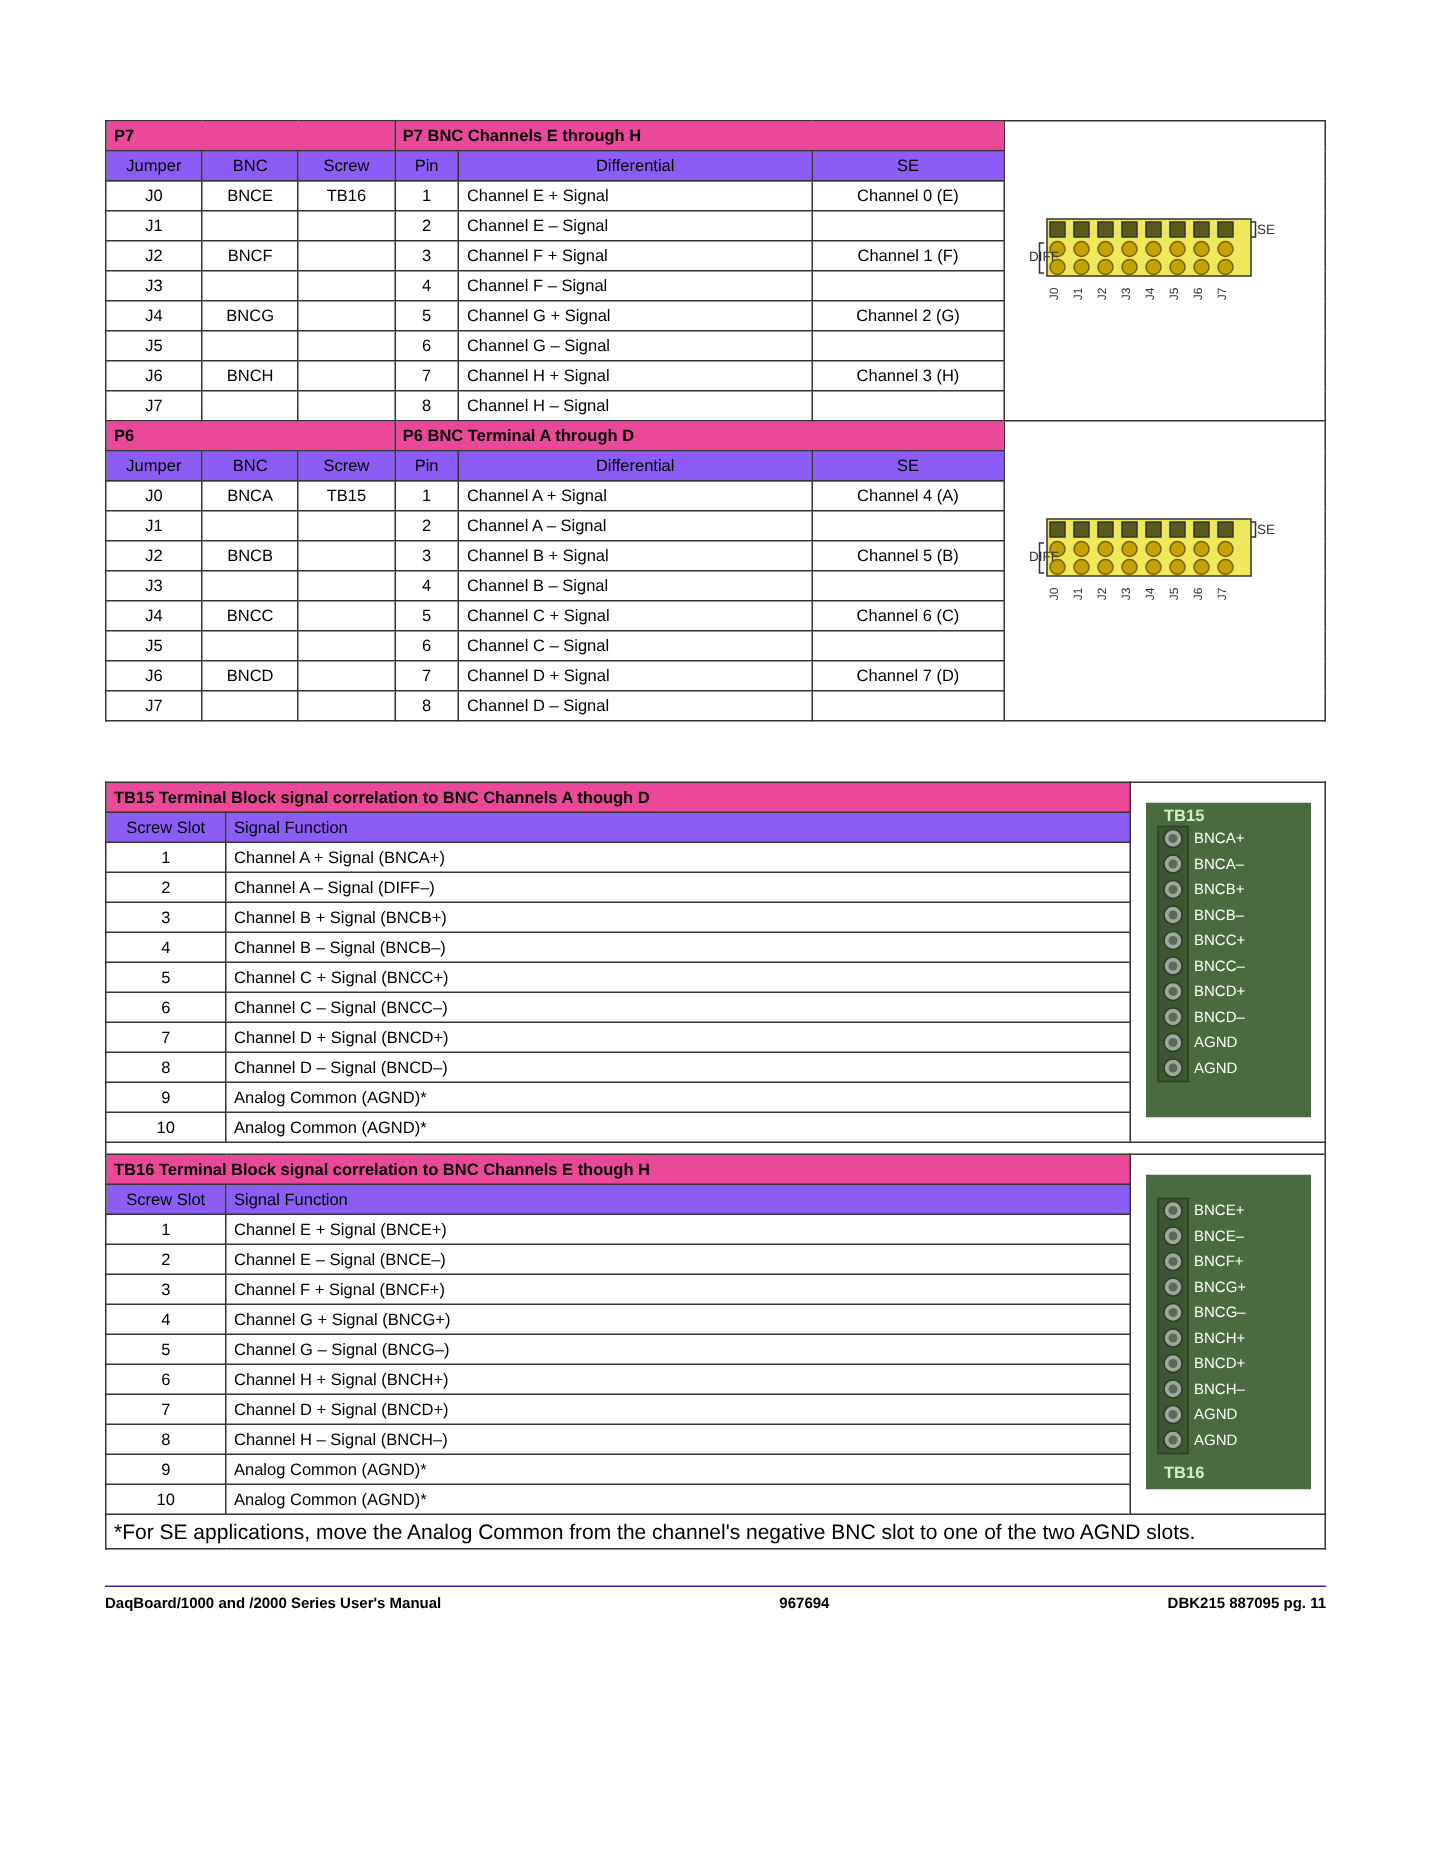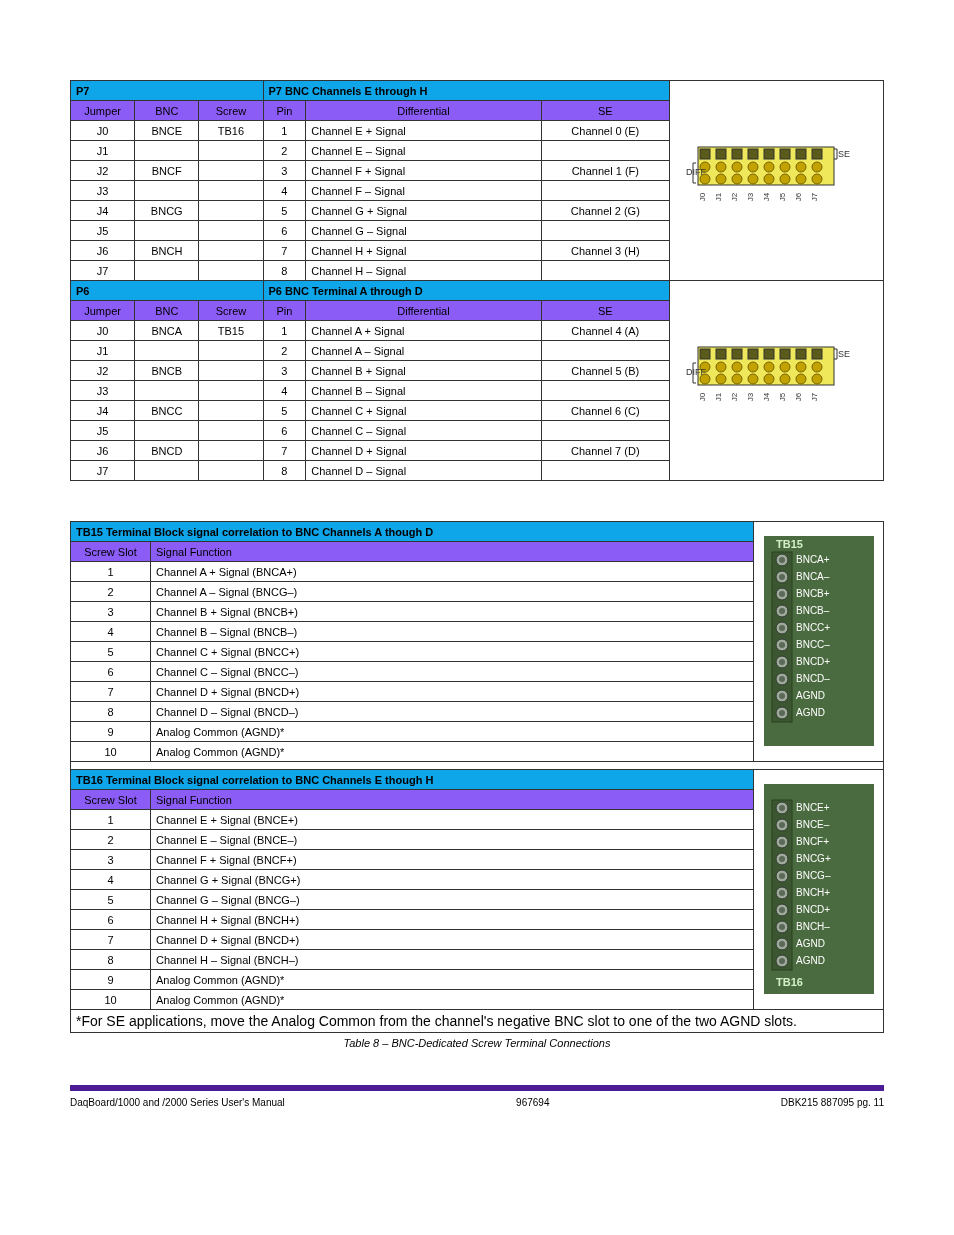--- a/index.html
+++ b/index.html
@@ -16,29 +16,29 @@
     border-collapse: collapse;
     width: 100%;
     font-size: 11px;
   }
   .tbl td, .tbl th {
     border: 1px solid #333;
     padding: 3px 5px;
     vertical-align: middle;
     height: 20px;
   }
-  .hdr { background: #0ea5e9; font-weight: bold; }
+  .hdr { background: #ec4899; font-weight: bold; }
   .hdr-sub { background: #8b5cf6; }
   .ctr { text-align: center; }
   .caption { font-style: italic; text-align: center; font-size: 11px; padding: 4px 0 12px 0; }
   .tbl-wrap { margin-top: 40px; }
   .svgcell { background: #fff; padding: 0; vertical-align: top; text-align:center;}
   .jumper { }
   .note { font-size: 14px; }
-  .footer-line { border-top: 6px solid #4c1d95; margin-top: 24px; padding-top: 6px; display: flex; justify-content: space-between; font-size: 10px;}
+  .footer-line { border-top: 1px solid #4c1d95; margin-top: 24px; padding-top: 6px; display: flex; justify-content: space-between; font-size: 10px; font-weight: bold;}
 </style>
 </head>
 <body>
 
 <div class="tbl-wrap">
   <table class="tbl">
       <colgroup>
         <col style="width: 60px;">
         <col style="width: 60px;">
         <col style="width: 60px;">
@@ -326,21 +326,21 @@
         <tr>
           <td class="hdr-sub ctr">Screw Slot</td>
           <td class="hdr-sub ">Signal Function</td>
         </tr>
         <tr>
           <td class="ctr" style="width:80px;">1</td>
                       <td>Channel A + Signal (BNCA+)</td>
         </tr>
         <tr>
           <td class="ctr" style="width:80px;">2</td>
-                      <td>Channel A – Signal (BNCG–)</td>
+                      <td>Channel A – Signal (DIFF–)</td>
         </tr>
         <tr>
           <td class="ctr" style="width:80px;">3</td>
                       <td>Channel B + Signal (BNCB+)</td>
         </tr>
         <tr>
           <td class="ctr" style="width:80px;">4</td>
                       <td>Channel B – Signal (BNCB–)</td>
         </tr>
         <tr>
@@ -450,20 +450,19 @@
         </tr>
         <tr>
           <td class="ctr" style="width:80px;">10</td>
                       <td>Analog Common (AGND)*</td>
         </tr>
         <tr>
           <td colspan="3" class="note">*For SE applications, move the Analog Common from the channel's negative BNC slot to one of the two AGND slots.</td>
         </tr>
       </tbody>
   </table>
-  <div class="caption">Table 8 – BNC-Dedicated Screw Terminal Connections</div>
 </div>
 
 <div class="footer-line">
   <span>DaqBoard/1000 and /2000 Series User's Manual</span>
   <span>967694</span>
   <span>DBK215     887095      pg. 11</span>
 </div>
 
 </body></html>

